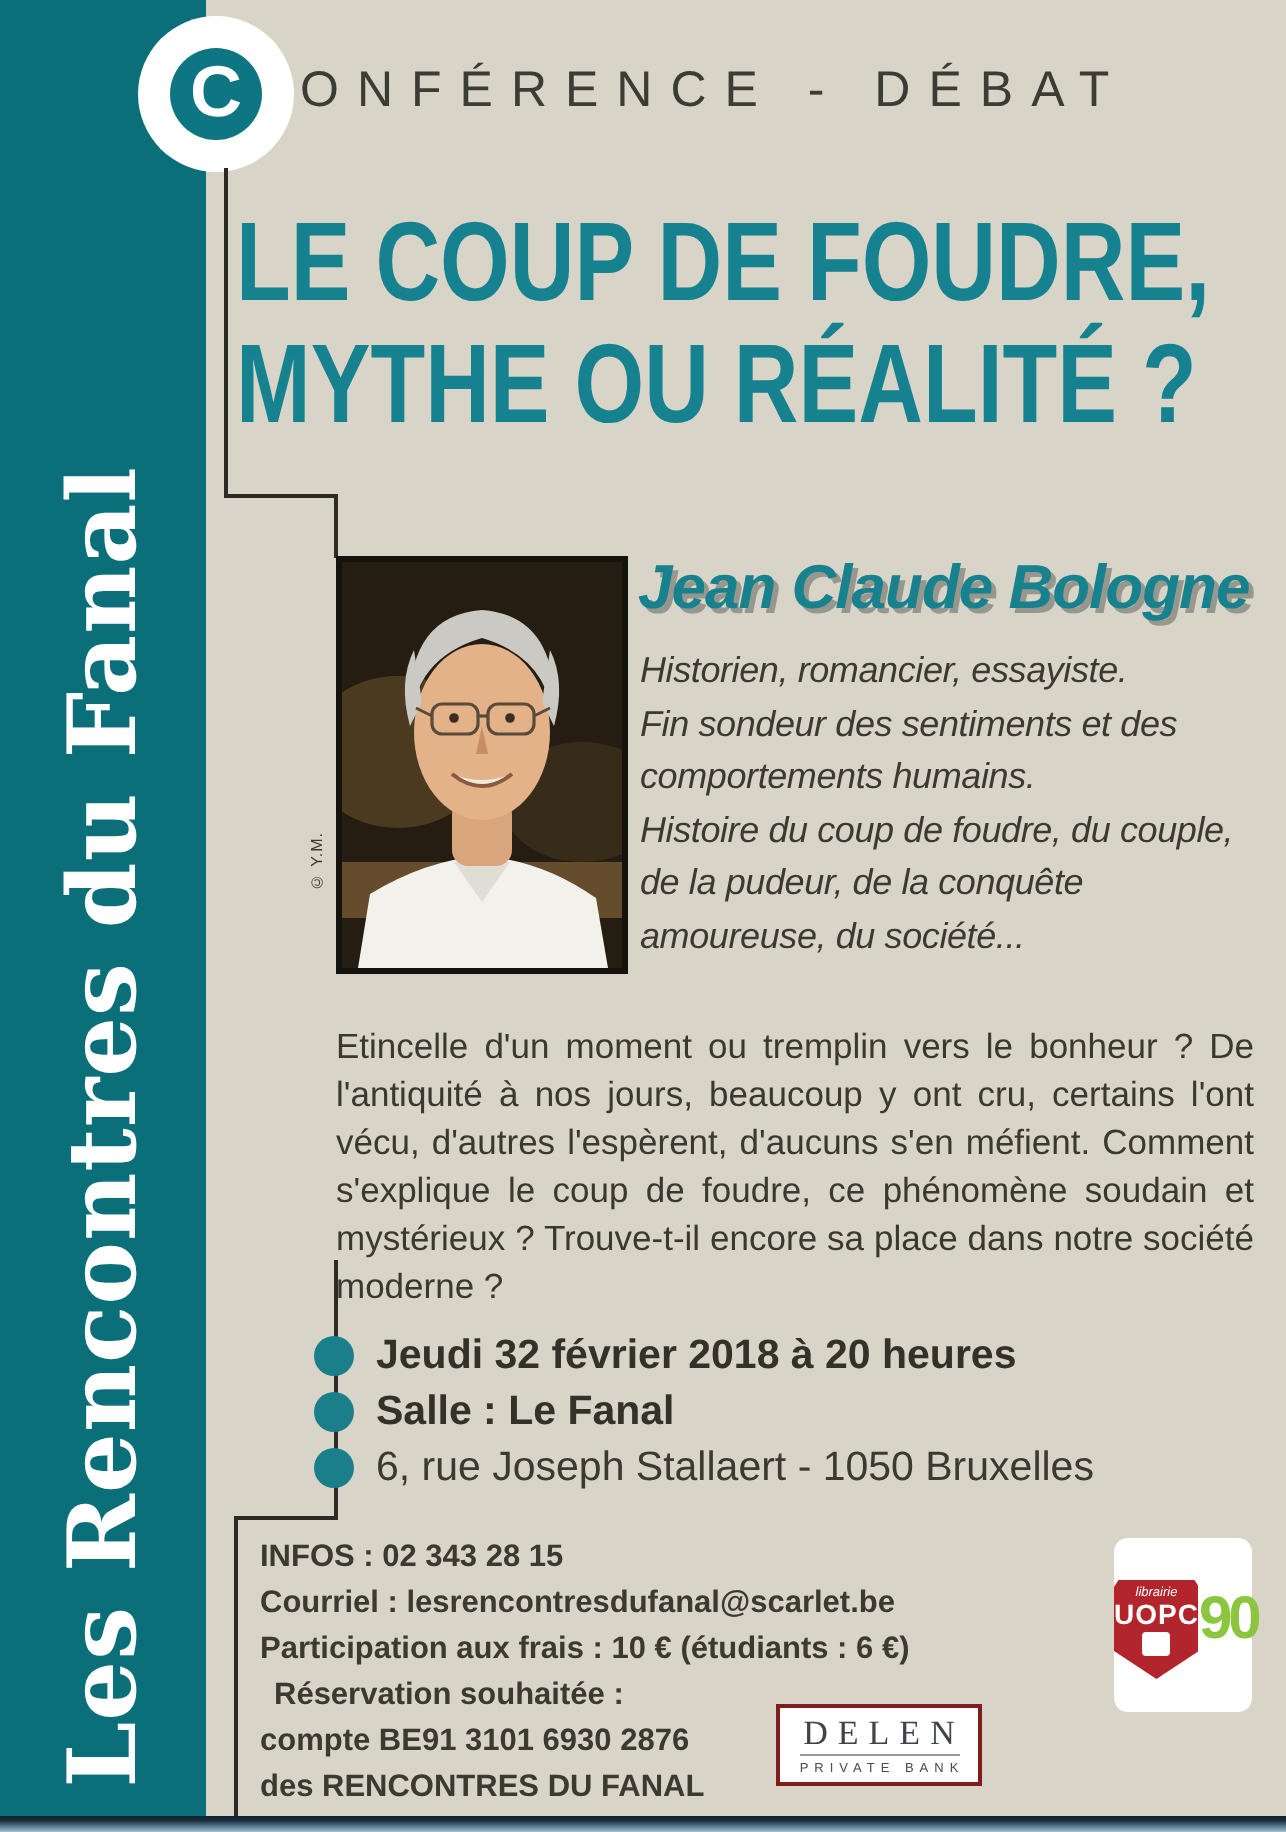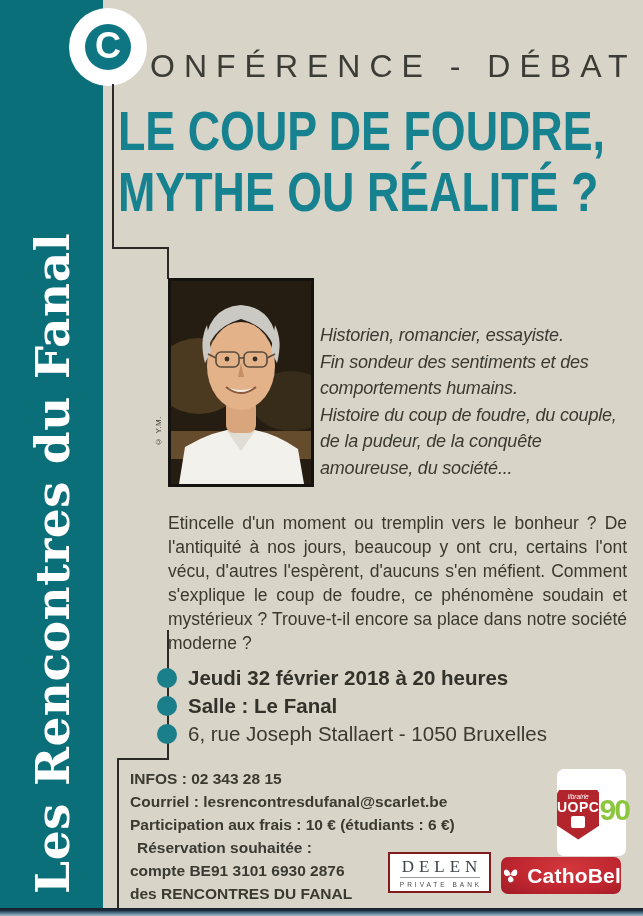--- a/index.html
+++ b/index.html
@@ -18,21 +18,21 @@
     writing-mode:vertical-rl; white-space:nowrap;
     font-family:"DejaVu Serif", serif; font-weight:700;
     font-size:47px; color:#ffffff; letter-spacing:0.5px;
   }
 
   
   .logo-outer{left:69px; top:8px; width:78px; height:78px; border-radius:50%; background:#ffffff;}
   .logo-inner{left:85px; top:24px; width:46px; height:46px; border-radius:50%; background:#0e7582;
     display:flex; align-items:center; justify-content:center;}
   .logo-c{color:#fff; font-size:36px; font-weight:700; line-height:1; margin-top:-2px;}
-  .wordmark{left:150px; top:48px; font-size:32px; letter-spacing:9px; color:#3c3c36; white-space:nowrap;}
+  .wordmark{left:150px; top:31px; font-size:25px; letter-spacing:9px; color:#3c3c36; white-space:nowrap;}
 
   
   .rule{background:#2b2a26;}
   .rule-a {left:112px; top:84px;  width:2px;  height:163px;}
   .rule-a2{left:112px; top:247px; width:57px; height:2px;}
   .rule-b {left:167px; top:249px; width:2px;  height:30px;}
   .rule-c {left:167px; top:630px; width:2px;  height:130px;}
   .rule-c2{left:117px; top:758px; width:52px; height:2px;}
   .rule-d {left:117px; top:760px; width:2px;  height:148px;}
 
@@ -146,20 +146,21 @@
       <line x1="96" y1="77" x2="104" y2="73" stroke="#5a4a3a" stroke-width="1.4"></line>
       <circle cx="56" cy="78" r="2.4" fill="#3a2e22"></circle>
       <circle cx="84" cy="78" r="2.4" fill="#3a2e22"></circle>
       <path d="M70,82 L67,96 L73,96 Z" fill="#c68f63"></path>
       <path d="M55,106 Q70,118 85,106" fill="none" stroke="#8a5a40" stroke-width="2"></path>
       <path d="M58,107 Q70,115 82,107 Q70,111 58,107 Z" fill="#efe9df"></path>
     </svg>
   </div>
   <div class="abs photo-credit">© Y.M.</div>
 
+  <div class="abs speaker-name">Jean Claude Bologne</div>
   <div class="abs bio">
     <div>Historien, romancier, essayiste.</div>
     <div>Fin sondeur des sentiments et des</div>
     <div>comportements humains.</div>
     <div>Histoire du coup de foudre, du couple,</div>
     <div>de la pudeur, de la conquête</div>
     <div>amoureuse, du société...</div>
   </div>
 
   <div class="abs description">Etincelle d'un moment ou tremplin vers le bonheur ? De l'antiquité à nos jours, beaucoup y ont cru, certains l'ont vécu, d'autres l'espèrent, d'aucuns s'en méfient. Comment s'explique le coup de foudre, ce phénomène soudain et mystérieux ? Trouve-t-il encore sa place dans notre société moderne ?</div>
@@ -197,26 +198,16 @@
       <span class="uopc-ans">ans</span>
     </div>
   </div>
 
   <div class="abs delen">
     <div class="delen-name">DELEN</div>
     <div class="delen-sep"></div>
     <div class="delen-sub">PRIVATE BANK</div>
   </div>
 
-  <div class="abs cathobel">
-    <svg width="21" height="21" viewBox="0 0 24 24" xmlns="http://www.w3.org/2000/svg">
-      <g fill="#ffffff">
-        <path d="M12 11 C9 1.5 2 3.5 4 10 C5.2 13.5 9.5 13 12 11 Z"></path>
-        <path d="M12 11 C15 1.5 22 3.5 20 10 C18.8 13.5 14.5 13 12 11 Z"></path>
-        <path d="M12 12.5 C7 14.5 7.8 21.5 13 20.5 C17.5 19.6 15.8 13.8 12 12.5 Z"></path>
-      </g>
-    </svg>
-    <span class="cathobel-name">CathoBel</span>
-  </div>
 
   <div class="abs bottom-bar"></div>
 
 </div>
 
 </body></html>

